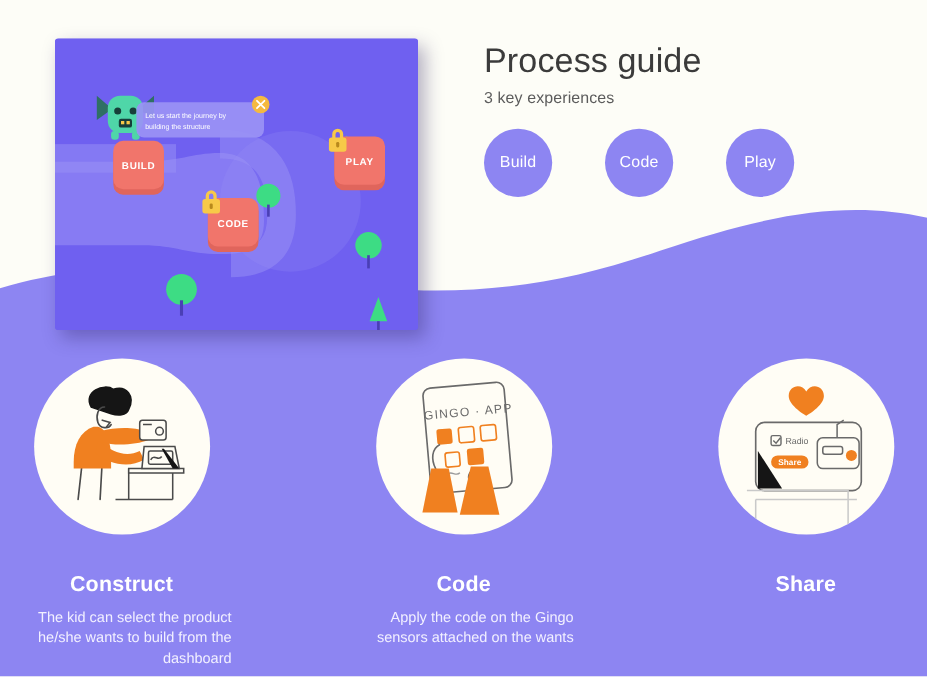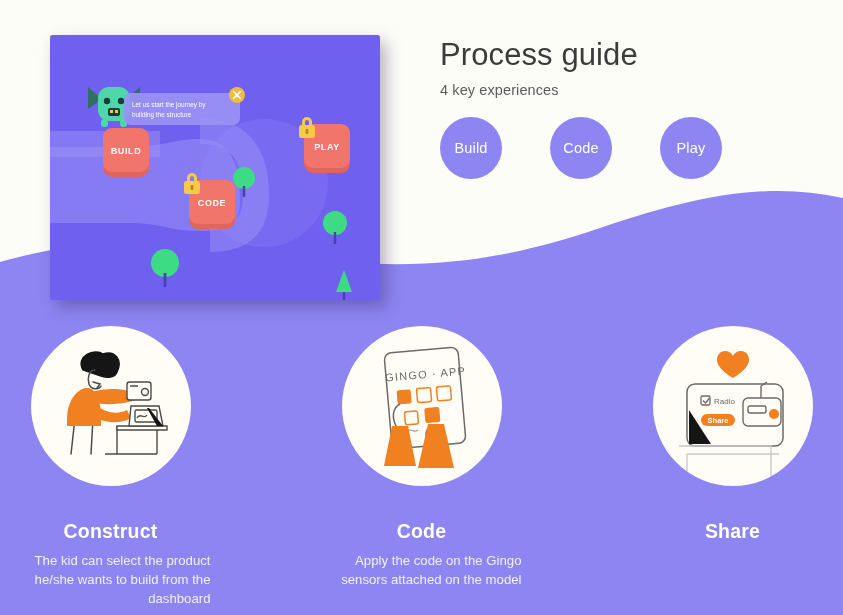--- a/index.html
+++ b/index.html
@@ -70,21 +70,21 @@
   <div class="wave-wrap">
     <svg viewBox="0 0 843 615" xmlns="http://www.w3.org/2000/svg">
       <rect x="0" y="0" width="843" height="615" fill="#fdfdf7"></rect>
       <path d="M0,262 C120,228 200,246 300,258 C420,272 500,262 600,228
                C700,194 770,182 843,198 L843,615 L0,615 Z" fill="#8d85f2"></path>
     </svg>
   </div>
 
   <div class="header">
     <h1>Process guide</h1>
-    <div class="sub">4 key experiences</div>
+    <div class="sub">3 key experiences</div>
   </div>
 
   <div class="steps">
     <div class="step-circle">
       <span>Build</span>
     </div>
     <div class="step-circle">
       <span>Code</span>
     </div>
     <div class="step-circle">
@@ -245,21 +245,21 @@
           </g>
           <g stroke="#6a6a6a" stroke-width="1.5" fill="none">
             <path d="M58,78 C50,82 50,92 54,100 l0,24"></path>
             <path d="M92,100 a8,8 0 1 0 0.1,0"></path>
           </g>
           <path d="M50,100 l16,0 l8,40 l-32,0 Z" fill="#f08020"></path>
           <path d="M86,98 l16,0 l10,44 l-36,0 Z" fill="#f08020"></path>
         </svg>
       </div>
       <div class="feature-title">Code</div>
-      <div class="feature-desc">Apply the code on the Gingo sensors attached on the model</div>
+      <div class="feature-desc">Apply the code on the Gingo sensors attached on the wants</div>
     </div>
 
     <div class="feature">
       <div class="feature-circle">
         <svg width="160" height="160" viewBox="0 0 160 160" xmlns="http://www.w3.org/2000/svg">
           <g>
             <path d="M80,30 C76,22 64,24 64,34 C64,43 80,52 80,52 C80,52 96,43 96,34
                      C96,24 84,22 80,30 Z" fill="#f08020"></path>
           </g>
           <g stroke="#6a6a6a" stroke-width="1.5" fill="#fffdf5">

